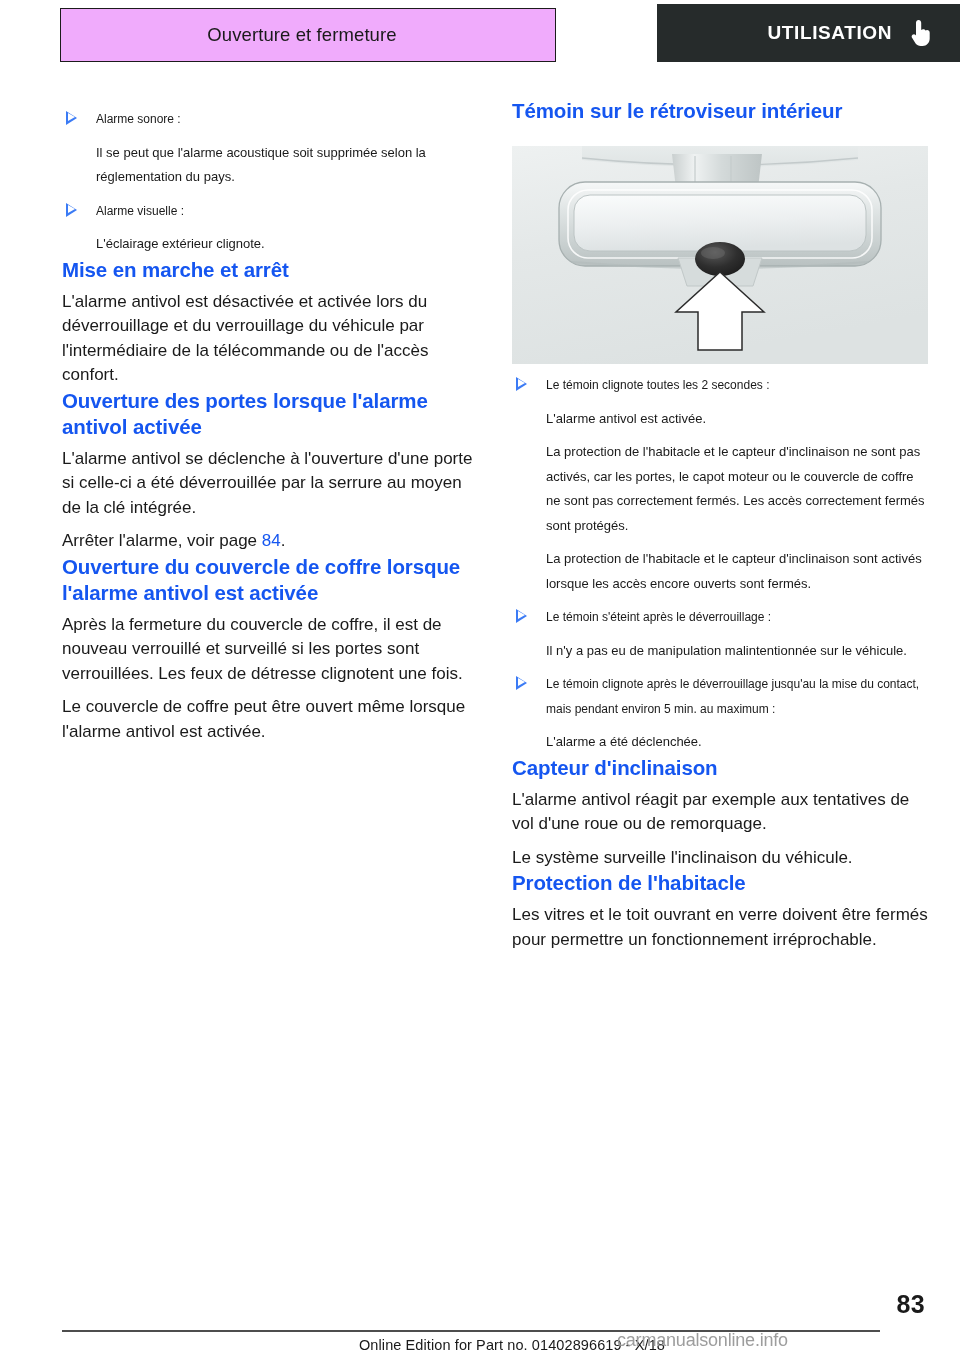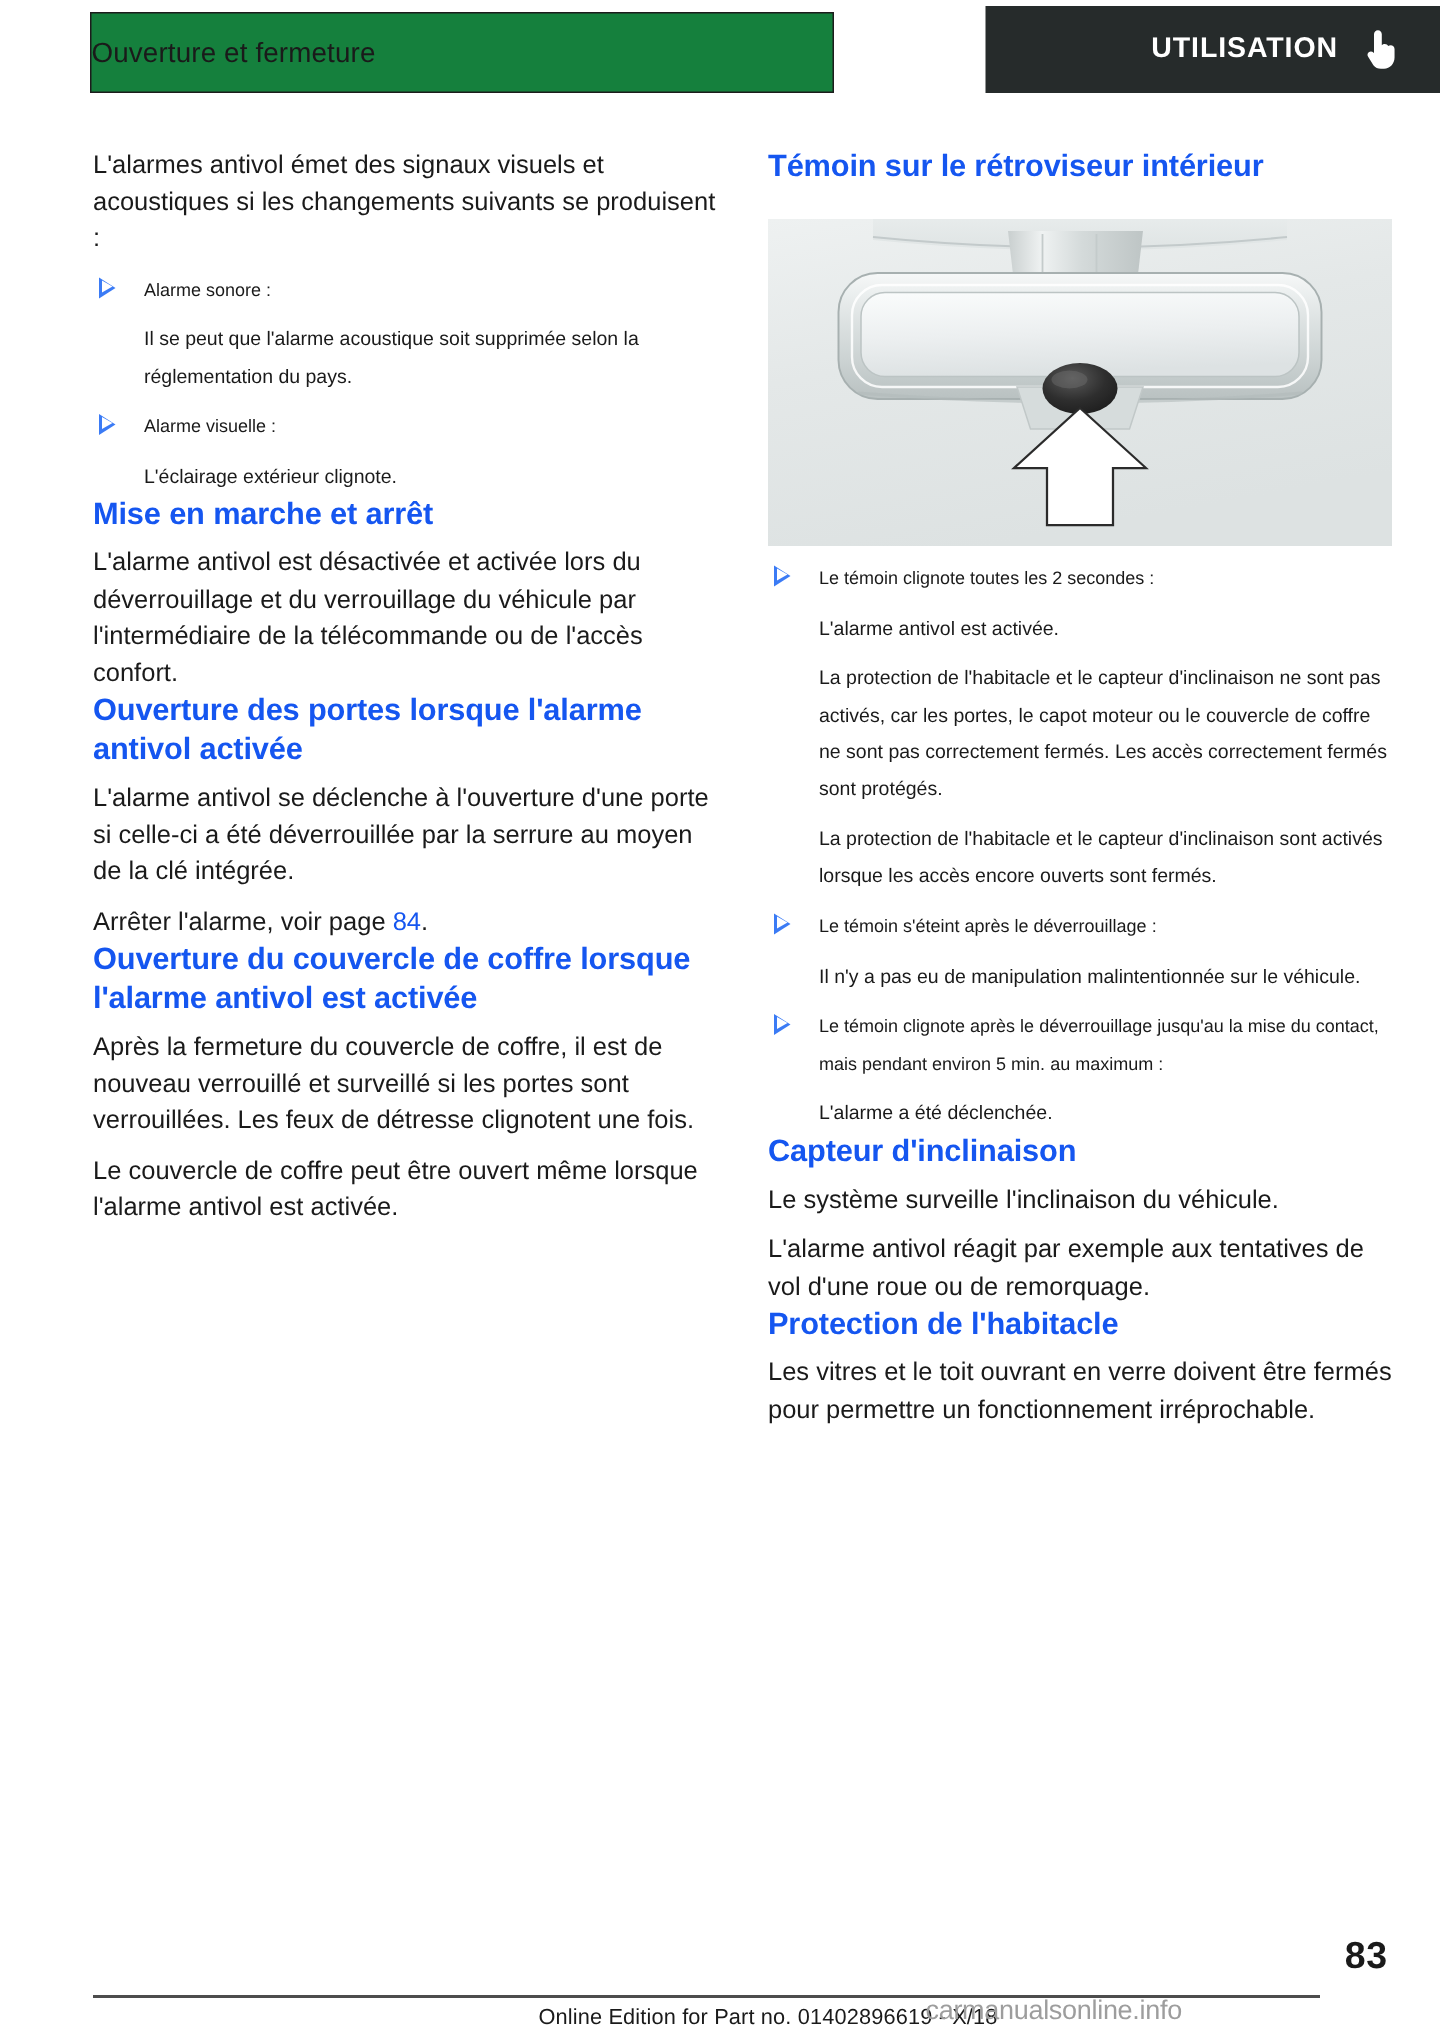--- a/index.html
+++ b/index.html
@@ -24,24 +24,24 @@
     height: 64px;
   }
   .header-breadcrumb-box {
     position: absolute;
     left: 60px;
     top: 8px;
     width: 496px;
     height: 54px;
     border: 1px solid #1c1c1c;
     box-sizing: border-box;
-    background: #15803d;
+    background: #f0abfc;
     display: flex;
     align-items: center;
-    justify-content: flex-start;
+    justify-content: center;
   }
   .header-breadcrumb-text {
     font-size: 18.5px;
     color: #1a1a1a;
     padding-right: 12px;
     letter-spacing: 0.1px;
   }
   .header-section-box {
     position: absolute;
     left: 657px;
@@ -222,21 +222,20 @@
     <span>
       <svg class="hand-icon" viewBox="0 0 22 28" aria-hidden="true">
         <path d="M8.6 1.1c1.5 0 2.6 1.2 2.6 2.7v7.3c.5-.5 1.2-.8 2-.8 1 0 1.9.5 2.3 1.3.4-.3 1-.5 1.6-.5 1.4 0 2.6 1.1 2.6 2.6v5.7c0 4.1-3.1 7.5-7 7.5h-2.1c-2 0-3.8-.9-5-2.4L2.2 19c-.8-1-.7-2.4.3-3.2.9-.8 2.3-.7 3.1.2l.4.5V3.8c0-1.5 1.1-2.7 2.6-2.7z" fill="#ffffff"></path>
       </svg>
     </span>
   </div>
 </div>
 
 <div class="col col-left">
 
-  <p class="body">L'alarmes antivol émet des signaux visuels et acoustiques si les changements suivants se produisent :</p>
 
   <ul class="bullets">
     <li class="bullet-item">
       <span class="bullet-marker"></span>
       <span>Alarme sonore :</span>
     </li>
     <div class="sub-para">Il se peut que l'alarme acoustique soit supprimée selon la réglementation du pays.</div>
 
     <li class="bullet-item">
       <span class="bullet-marker"></span>
@@ -340,22 +339,22 @@
     <div class="sub-para">Il n'y a pas eu de manipulation malintentionnée sur le véhicule.</div>
 
     <li class="bullet-item">
       <span class="bullet-marker"></span>
       <span>Le témoin clignote après le déverrouillage jusqu'au la mise du contact, mais pendant environ 5 min. au maximum :</span>
     </li>
     <div class="sub-para">L'alarme a été déclenchée.</div>
   </ul>
 
   <h2 class="heading heading-spacer-top">Capteur d'inclinaison</h2>
+  <p class="body">L'alarme antivol réagit par exemple aux tentatives de vol d'une roue ou de remorquage.</p>
   <p class="body">Le système surveille l'inclinaison du véhicule.</p>
-  <p class="body">L'alarme antivol réagit par exemple aux tentatives de vol d'une roue ou de remorquage.</p>
 
   <h2 class="heading heading-spacer-top-sm">Protection de l'habitacle</h2>
   <p class="body">Les vitres et le toit ouvrant en verre doivent être fermés pour permettre un fonctionnement irréprochable.</p>
 </div>
 
 <div class="footer">
   <div class="footer-pageno">83</div>
   <div class="footer-rule"></div>
   <div class="footer-edition">Online Edition for Part no. 01402896619 - X/18</div>
   <div class="footer-watermark">carmanualsonline.info</div>

